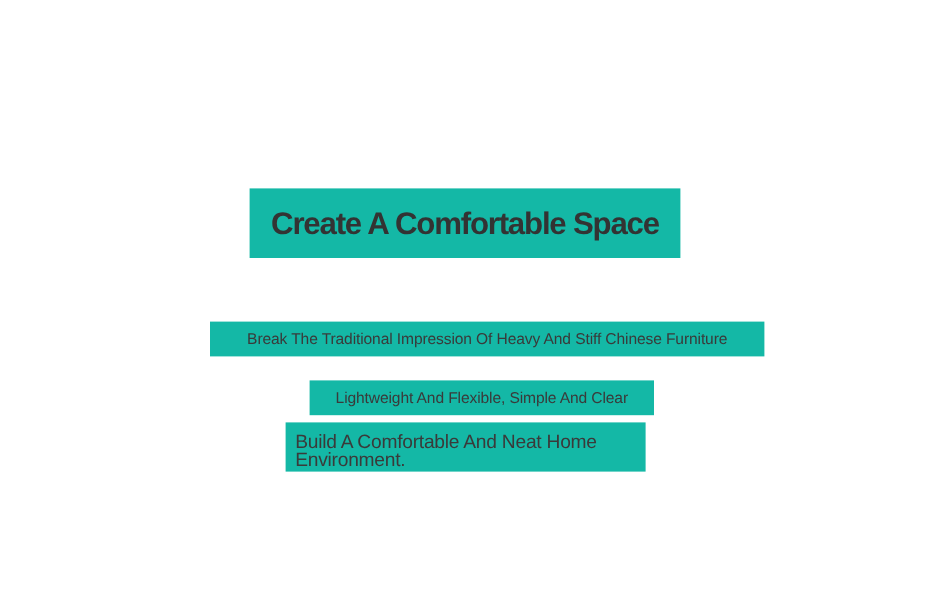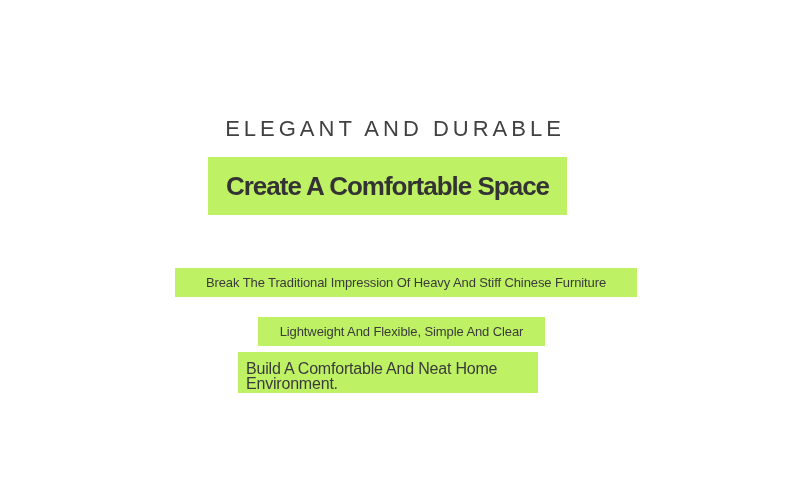--- a/index.html
+++ b/index.html
@@ -22,21 +22,21 @@
     top: 116px;
     text-align: center;
     font-size: 22px;
     font-weight: 400;
     letter-spacing: 4px;
     color: #414141;
     white-space: nowrap;
   }
   .panel {
     position: absolute;
-    background: #bef264;
+    background: #14b8a6;
   }
   .title-strip {
     left: 208px;
     top: 157px;
     width: 359px;
     height: 58px;
     display: flex;
     align-items: center;
     justify-content: center;
   }
@@ -85,21 +85,20 @@
     line-height: 14.9px;
     letter-spacing: -0.2px;
     color: #3a3a3a;
   }
 </style>
 </head>
 <body>
 
 <div class="stage">
 
-  <div class="eyebrow">ELEGANT AND DURABLE</div>
 
   <div class="panel title-strip">
     <h1>Create A Comfortable Space</h1>
   </div>
 
   <div class="panel tag-strip strip-2">
     <span>Lightweight And Flexible, Simple And Clear</span>
   </div>
 
   <div class="panel tag-strip strip-1">

